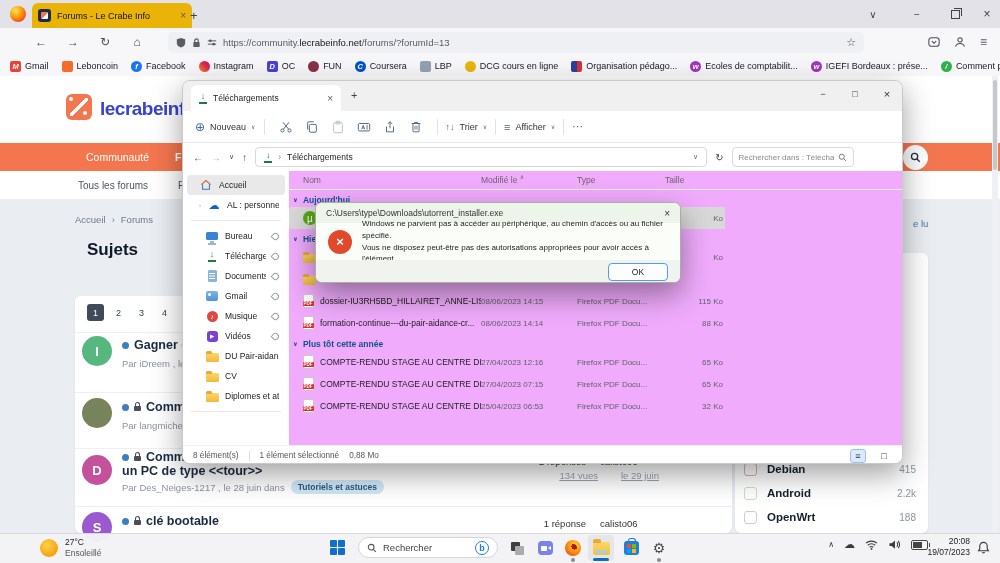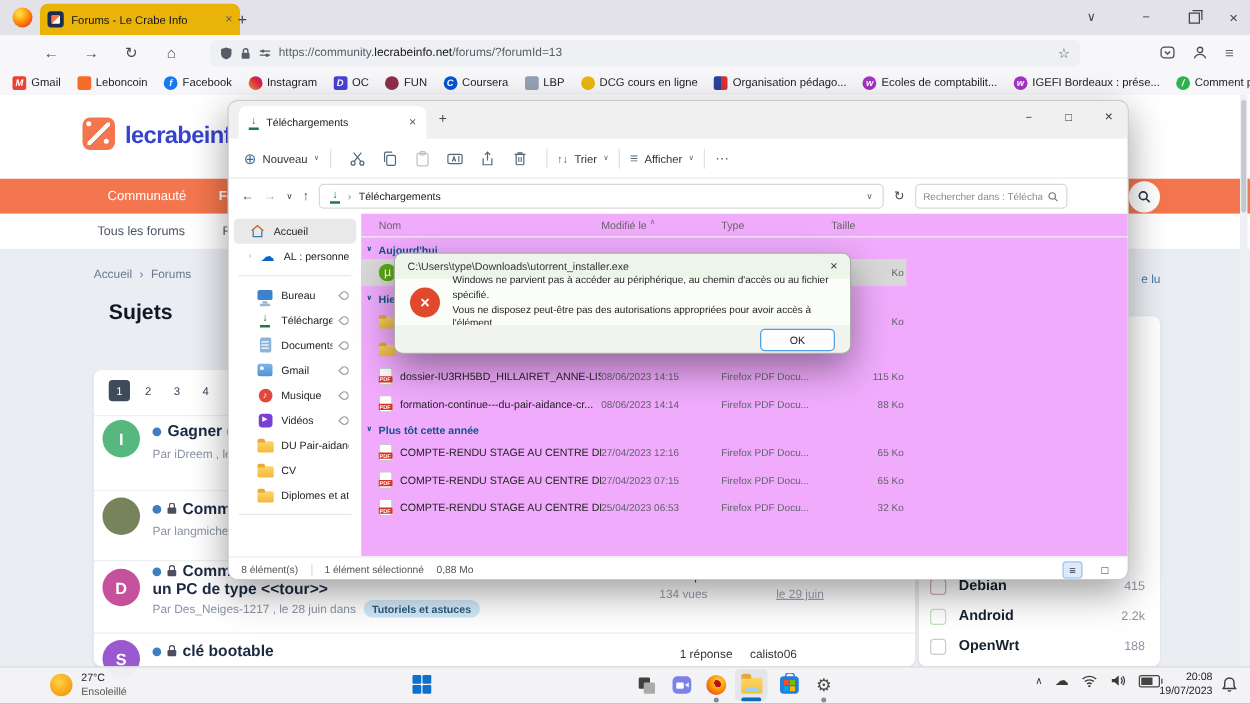--- a/index.html
+++ b/index.html
@@ -366,21 +366,21 @@
     <span class="tdot"></span>
     <span class="lock"></span>
     <span class="ttitle">Commen</span>
   </div>
   <div class="abs ttitle" style="left:122px;top:464px;">un PC de type &lt;&lt;tour&gt;&gt;</div>
   <div class="abs flex" style="left:122px;top:480px;gap:6px;">
     <span class="tby">Par Des_Neiges-1217 , le 28 juin dans</span>
     <span class="badge">Tutoriels et astuces</span>
   </div>
   <div class="abs tstat1" style="left:500px;top:456px;width:86px;">2 réponses</div>
-  <div class="abs tstat2" style="left:480px;top:470px;width:86px;">134 vues</div>
+  <div class="abs tstat2" style="left:512px;top:470px;width:86px;text-decoration:underline;">134 vues</div>
   <div class="abs tstat1" style="left:600px;top:456px;width:80px;text-align:left;">calisto06</div>
   <div class="abs tstat2" style="left:600px;top:470px;width:80px;text-align:center;text-decoration:underline;">le 29 juin</div>
   <div class="topic-div abs" style="top:506px;"></div>
 
   <div class="abs avatar" style="left: 82px; top: 512px; width: 30px; height: 30px; font-size: 13px; background: rgb(155, 89, 208);">S</div>
   <div class="abs flex" style="left:122px;top:514px;gap:5px;">
     <span class="tdot"></span>
     <span class="lock"></span>
     <span class="ttitle">clé bootable</span>
   </div>
@@ -723,20 +723,28 @@
         <div class="wtxt1">27°C</div>
     <div class="wtxt2">Ensoleillé</div>
       </span>
   </div>
   <div class="startlogo">
       <i></i>
       <i></i>
       <i></i>
       <i></i>
     </div>
+  <div class="tsearch">
+    <svg class="mini" width="10" height="10" viewBox="0 0 12 12">
+        <circle cx="5" cy="5" r="3.4" fill="none" stroke="#555" stroke-width="1.3"></circle>
+        <path d="M7.6 7.6 L10.6 10.6" stroke="#555" stroke-width="1.3"></path>
+      </svg>
+    <span class="fill">Rechercher</span>
+    <span class="bing">b</span>
+  </div>
   <div class="tbicon" style="left:508px;">
       <span class="taskview"></span>
     </div>
   <div class="tbicon" style="left:536px;">
       <span class="chat"></span>
     </div>
   <div class="tbicon" style="left:564px;">
       <span class="ffox"></span>
     </div>
   <div class="expl-active"></div>

